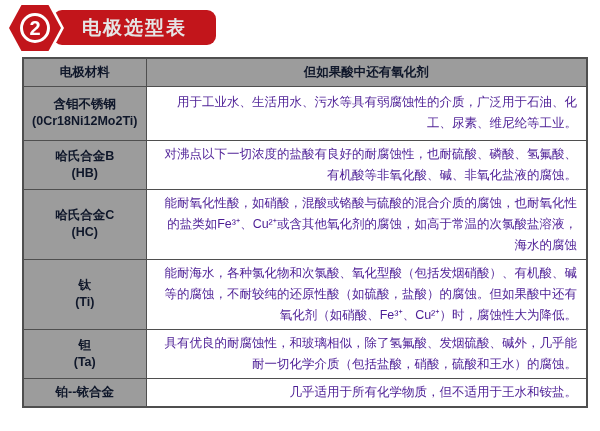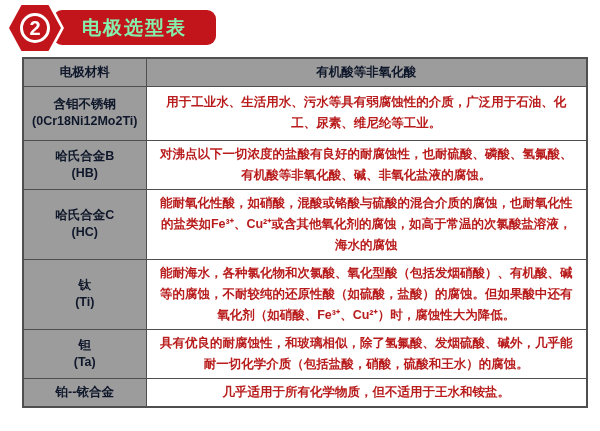--- a/index.html
+++ b/index.html
@@ -33,21 +33,21 @@
     color: #ffffff; font-weight: bold; font-size: 20px; line-height: 1;
   }
   .banner {
     position: absolute; left: 53px; top: 10px;
     width: 163px; height: 35px;
     background: #c2151b; border-radius: 9px;
     display: flex; align-items: center; justify-content: center;
     z-index: 1;
   }
   .banner-title {
-    color: #86efac; font-weight: bold; font-size: 19px; letter-spacing: 2px;
+    color: #e5e5e5; font-weight: bold; font-size: 19px; letter-spacing: 2px;
   }
 
   
   table.sel {
     position: absolute; left: 22px; top: 57px;
     width: 566px;
     border-collapse: collapse;
     table-layout: fixed;
   }
   table.sel col.c1 { width: 123px; }
@@ -60,25 +60,25 @@
     background: #9c9c9c;
     color: #0f172a;
     font-weight: bold;
     font-size: 12.5px;
     text-align: center;
     line-height: 1.35;
     padding: 2px 2px;
   }
   td.desc {
     background: #ffffff;
-    color: #b91c1c;
-    font-weight: bold;
+    color: #4c1d95;
+    font-weight: normal;
     font-size: 12.5px;
     line-height: 21px;
-    text-align: center;
+    text-align: right;
     padding: 3px 9px;
   }
   tr.hrow  { height: 28px; }
   tr.r0 { height: 54px; }
   tr.r1 { height: 44px; margin-top: 44px; }
   tr.r2 { height: 68px; }
   tr.r3 { height: 70px; }
   tr.r4 { height: 46px; }
   tr.r5 { height: 25px; }
   tr.r6 { height: 25px; }
@@ -102,21 +102,21 @@
   </div>
 
   <table class="sel">
     <colgroup>
         <col class="c1">
         <col class="c2">
       </colgroup>
     <tbody>
         <tr class="hrow">
       <th class="hdr">电极材料</th>
-      <th class="hdr">有机酸等非氧化酸</th>
+      <th class="hdr">但如果酸中还有氧化剂</th>
     </tr>
     <tr class="r0">
       <td class="mat">
         <div>含钼不锈钢</div>
         <div class="mat-sub">(0Cr18Ni12Mo2Ti)</div>
       </td>
       <td class="desc">用于工业水、生活用水、污水等具有弱腐蚀性的介质，广泛用于石油、化工、尿素、维尼纶等工业。</td>
     </tr>
     <tr class="r1">
       <td class="mat">

